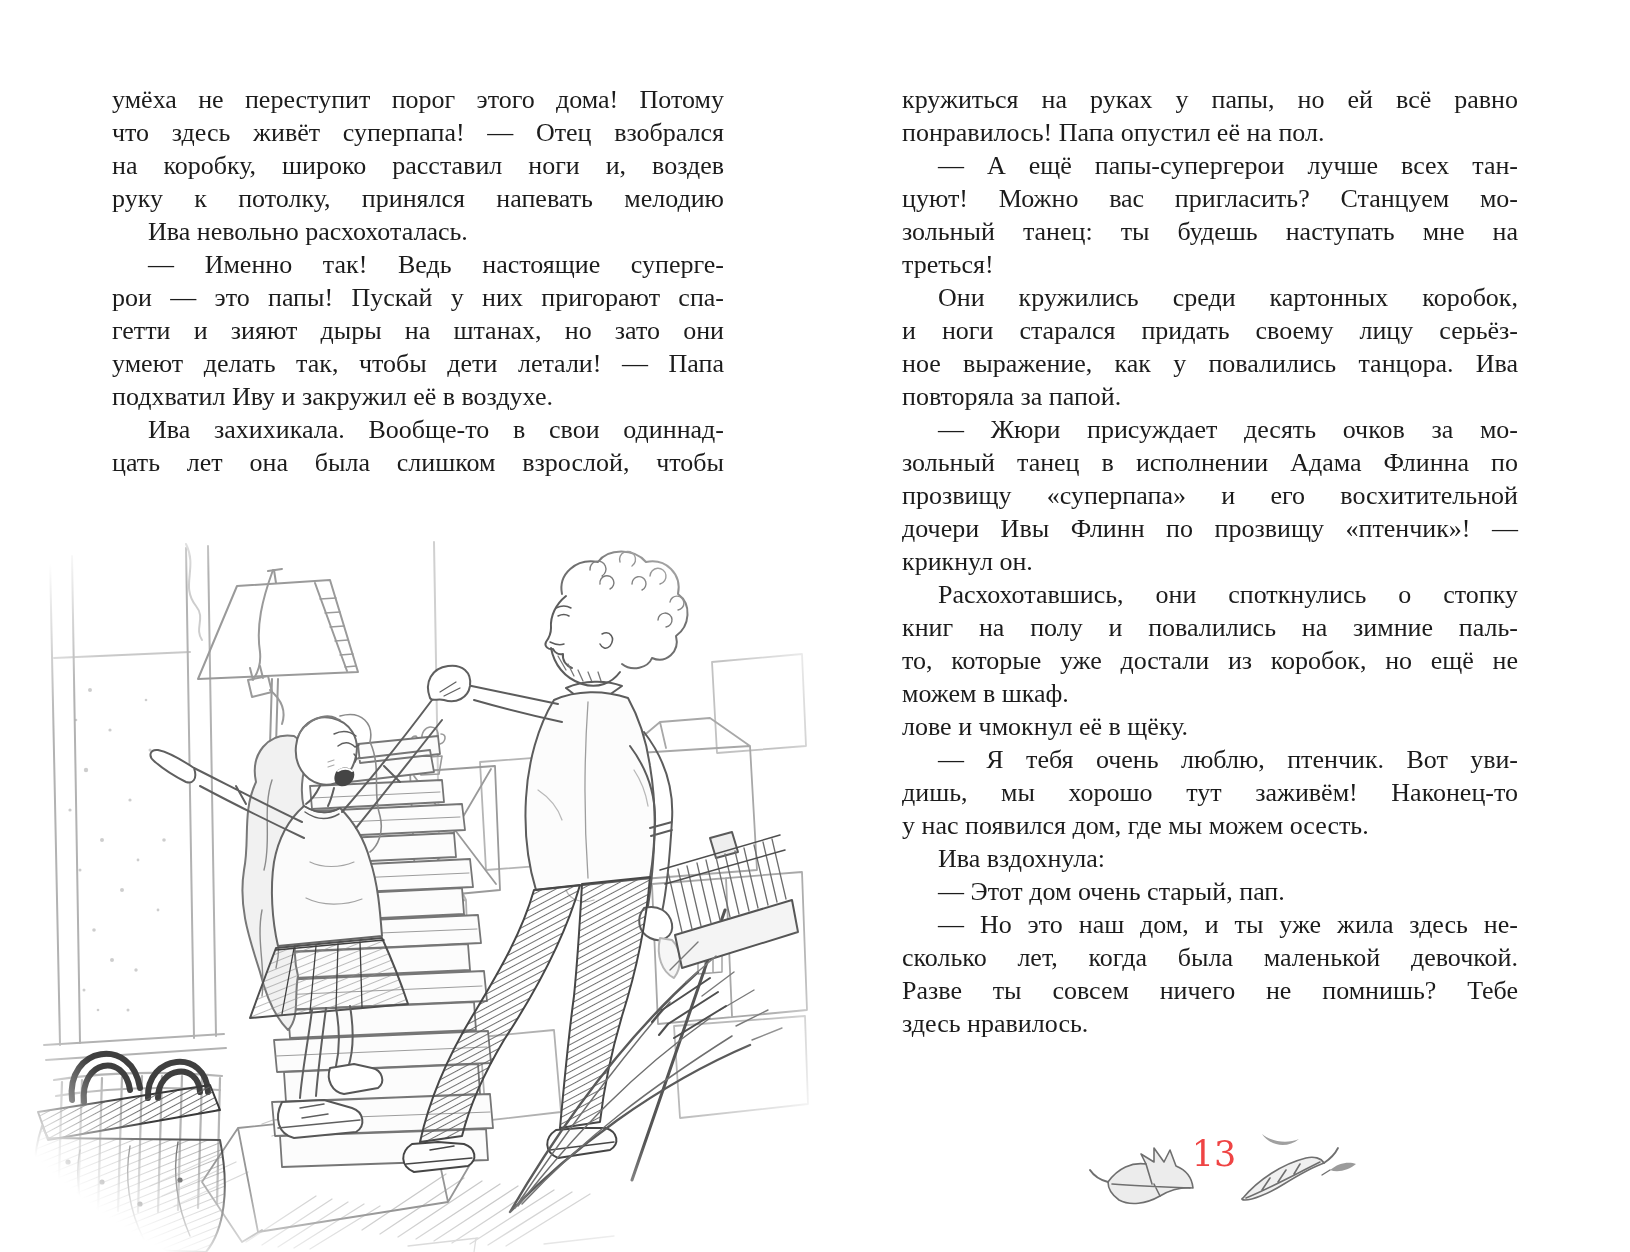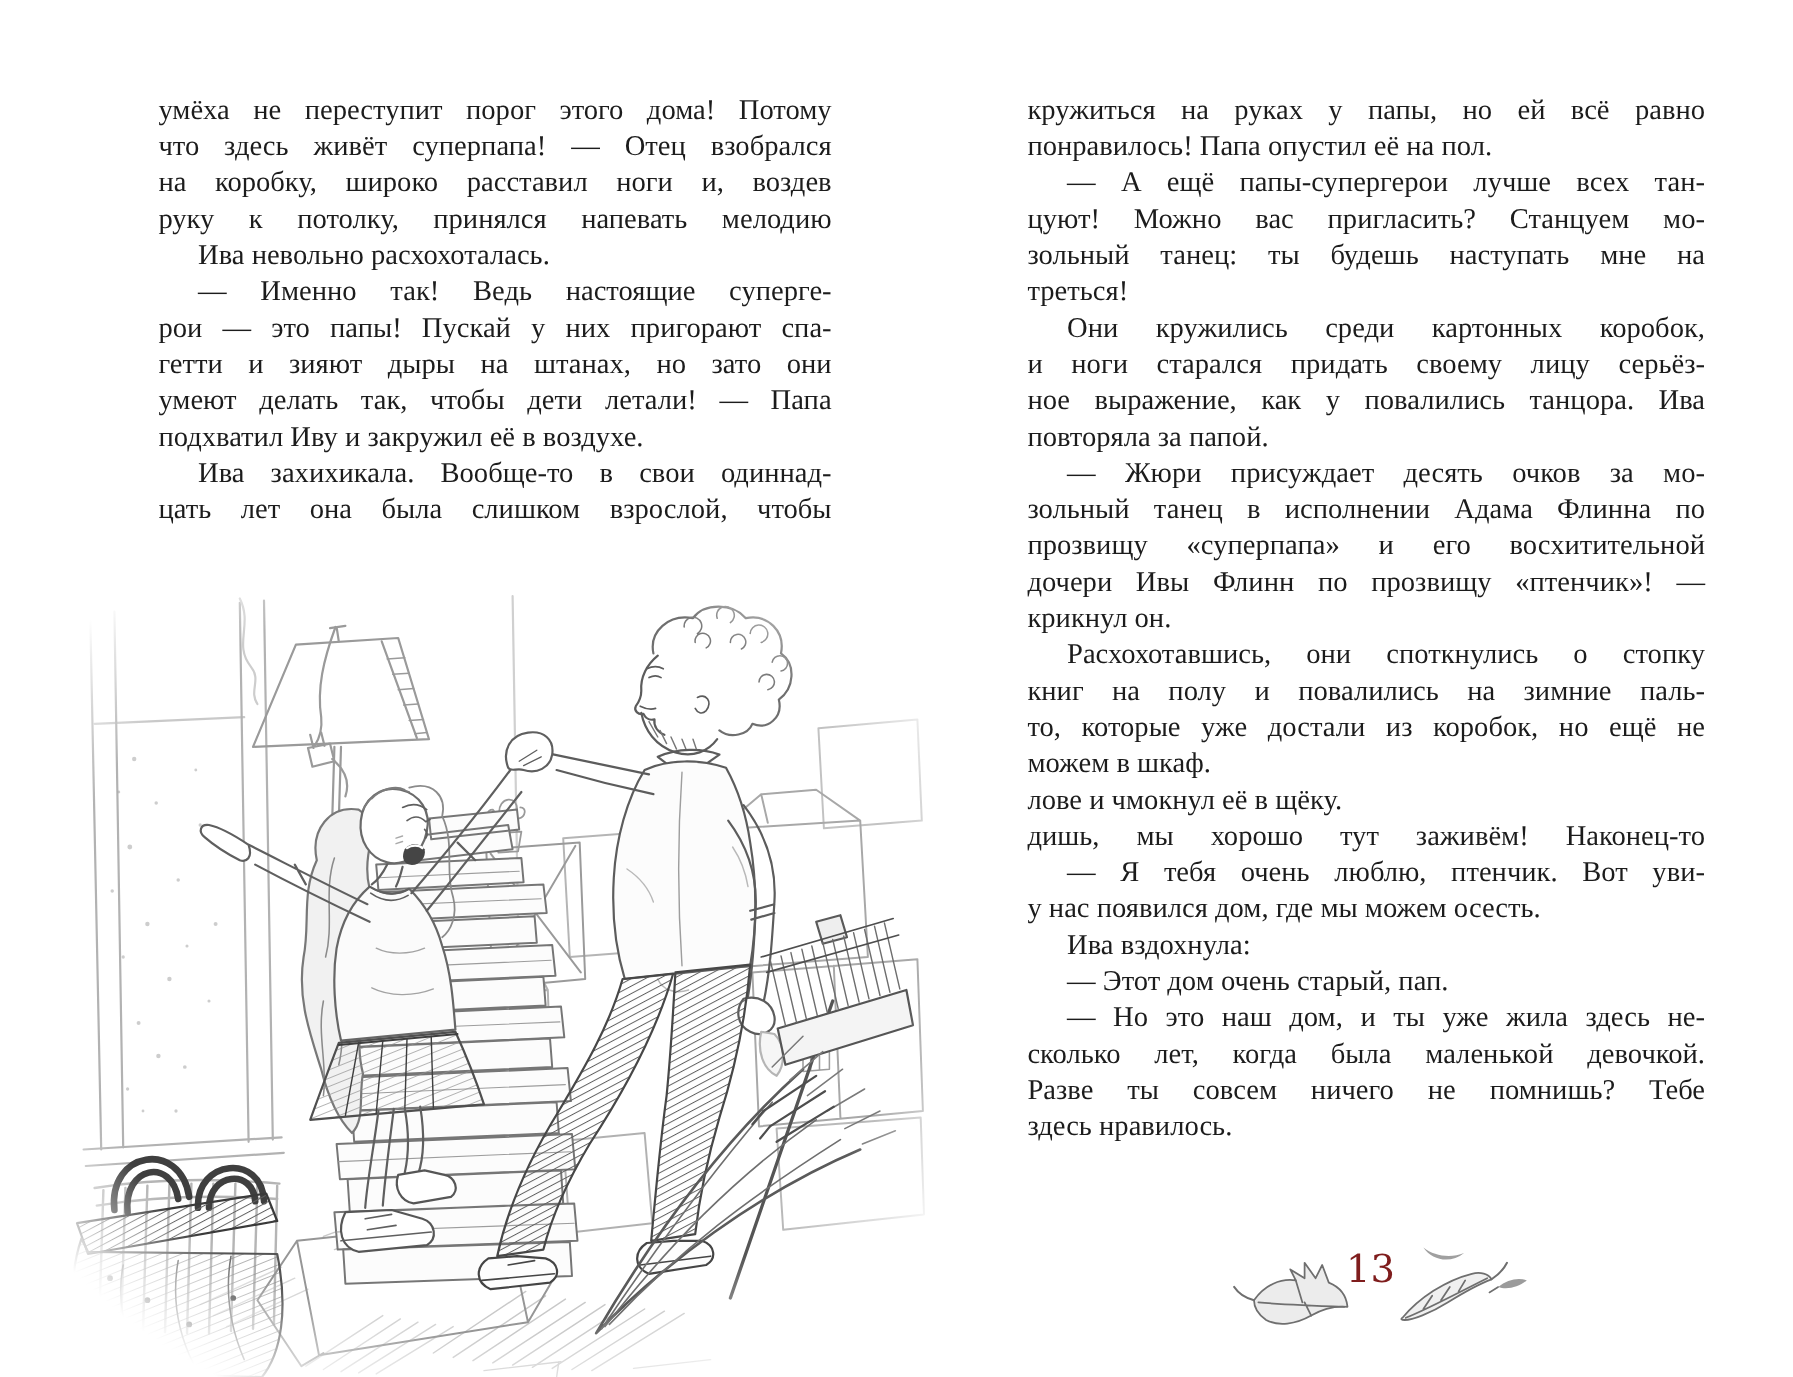--- a/index.html
+++ b/index.html
@@ -1,29 +1,29 @@
 <!DOCTYPE html>
 <html><head>
 <meta charset="utf-8">
 <style>
   html,body{margin:0;padding:0;background:#ffffff;}
   body{width:1630px;height:1252px;position:relative;overflow:hidden;
        font-family:"Liberation Serif","DejaVu Serif",serif;color:#1c1c1c;}
-  .spread{position:absolute;inset:0;margin-left:32px;}
+  .spread{position:absolute;inset:0;}
   .text-col{position:absolute;width:612px;font-size:26px;line-height:33px;}
   .text-col.left{left:112px;top:83px;}
   .text-col.right{left:902px;top:83px;width:616px;}
   .line{height:33px;text-align:justify;text-align-last:justify;}
   .line.indent{text-indent:36px;}
   .line.end{text-align-last:left;}
   .illustration{position:absolute;left:10px;top:540px;width:800px;height:712px;}
   .footer{position:absolute;left:1000px;top:1118px;width:400px;height:134px;}
   .footer svg{position:absolute;inset:0;}
   .page-number{position:absolute;left:186px;top:16px;width:56px;text-align:center;
-               font-size:35px;color:#7f1d1d;font-family:"DejaVu Serif",serif;}
+               font-size:35px;color:#ef4444;font-family:"DejaVu Serif",serif;}
   svg .pencil{stroke-linecap:round;stroke-linejoin:round;}
 </style>
 </head>
 <body>
 
 <div class="spread">
 
   <div class="text-col left">
       <div class="line" style="">умёха не переступит порог этого дома! Потому</div>
       <div class="line" style="">что здесь живёт суперпапа! — Отец взобрался</div>
@@ -53,22 +53,22 @@
       <div class="line indent" style="">— Жюри присуждает десять очков за мо-</div>
       <div class="line" style="">зольный танец в исполнении Адама Флинна по</div>
       <div class="line" style="">прозвищу «суперпапа» и его восхитительной</div>
       <div class="line" style="">дочери Ивы Флинн по прозвищу «птенчик»! —</div>
       <div class="line end" style="">крикнул он.</div>
       <div class="line indent" style="">Расхохотавшись, они споткнулись о стопку</div>
       <div class="line" style="">книг на полу и повалились на зимние паль-</div>
       <div class="line" style="">то, которые уже достали из коробок, но ещё не</div>
       <div class="line end" style="">можем в шкаф.</div>
       <div class="line end" style="">лове и чмокнул её в щёку.</div>
+      <div class="line indent" style="">— Я тебя очень люблю, птенчик. Вот уви-</div>
       <div class="line" style="">дишь, мы хорошо тут заживём! Наконец-то</div>
-      <div class="line indent" style="">— Я тебя очень люблю, птенчик. Вот уви-</div>
       <div class="line end" style="">у нас появился дом, где мы можем осесть.</div>
       <div class="line indent end" style="">Ива вздохнула:</div>
       <div class="line indent end" style="">— Этот дом очень старый, пап.</div>
       <div class="line indent" style="">— Но это наш дом, и ты уже жила здесь не-</div>
       <div class="line" style="">сколько лет, когда была маленькой девочкой.</div>
       <div class="line" style="">Разве ты совсем ничего не помнишь? Тебе</div>
       <div class="line end" style="">здесь нравилось.</div>
     </div>
 
   <svg class="illustration" viewBox="0 0 800 712" xmlns="http://www.w3.org/2000/svg">

